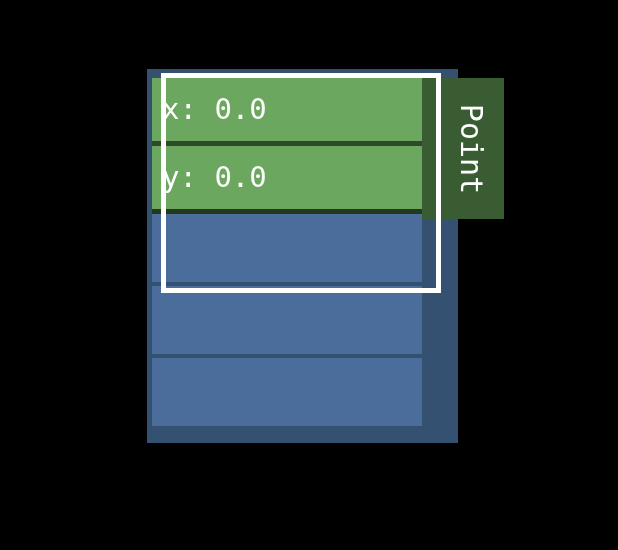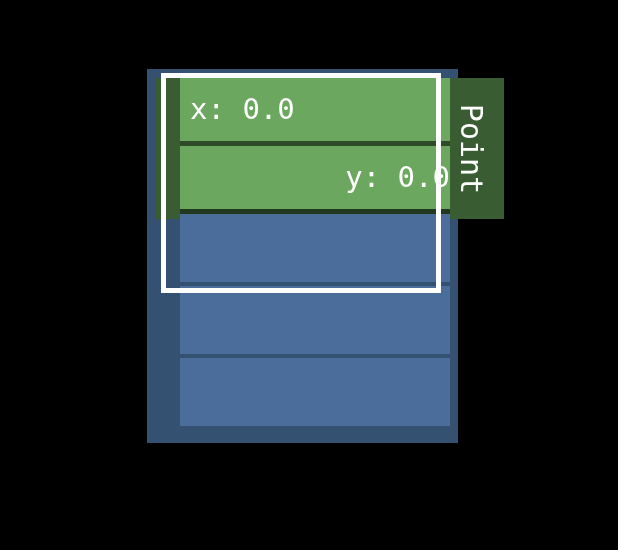--- a/index.html
+++ b/index.html
@@ -76,39 +76,38 @@
     height: 220px;
     border: 5px solid #ffffff;
     box-sizing: border-box;
     z-index: 5;
     pointer-events: none;
   }
 
   
   .rows {
     position: absolute;
-    left: 180px;
+    left: 152px;
     top: 78px;
     width: 270px;
   }
   .row {
     position: relative;
     box-sizing: border-box;
     width: 270px;
     display: flex;
     align-items: center;
   }
   .row-field {
     height: 68px;
     background: #6ba75e;
     border-bottom: 5px solid #2e4a28;
   }
   .row-field.last-field {
     border-bottom: 5px solid #22381f;
-    justify-content: flex-end;
   }
   .row-blank {
     height: 68px;
     background: #4a6d9c;
     margin-top: 4px;
   }
   .row-blank.first-blank {
     margin-top: 0;
   }
 

